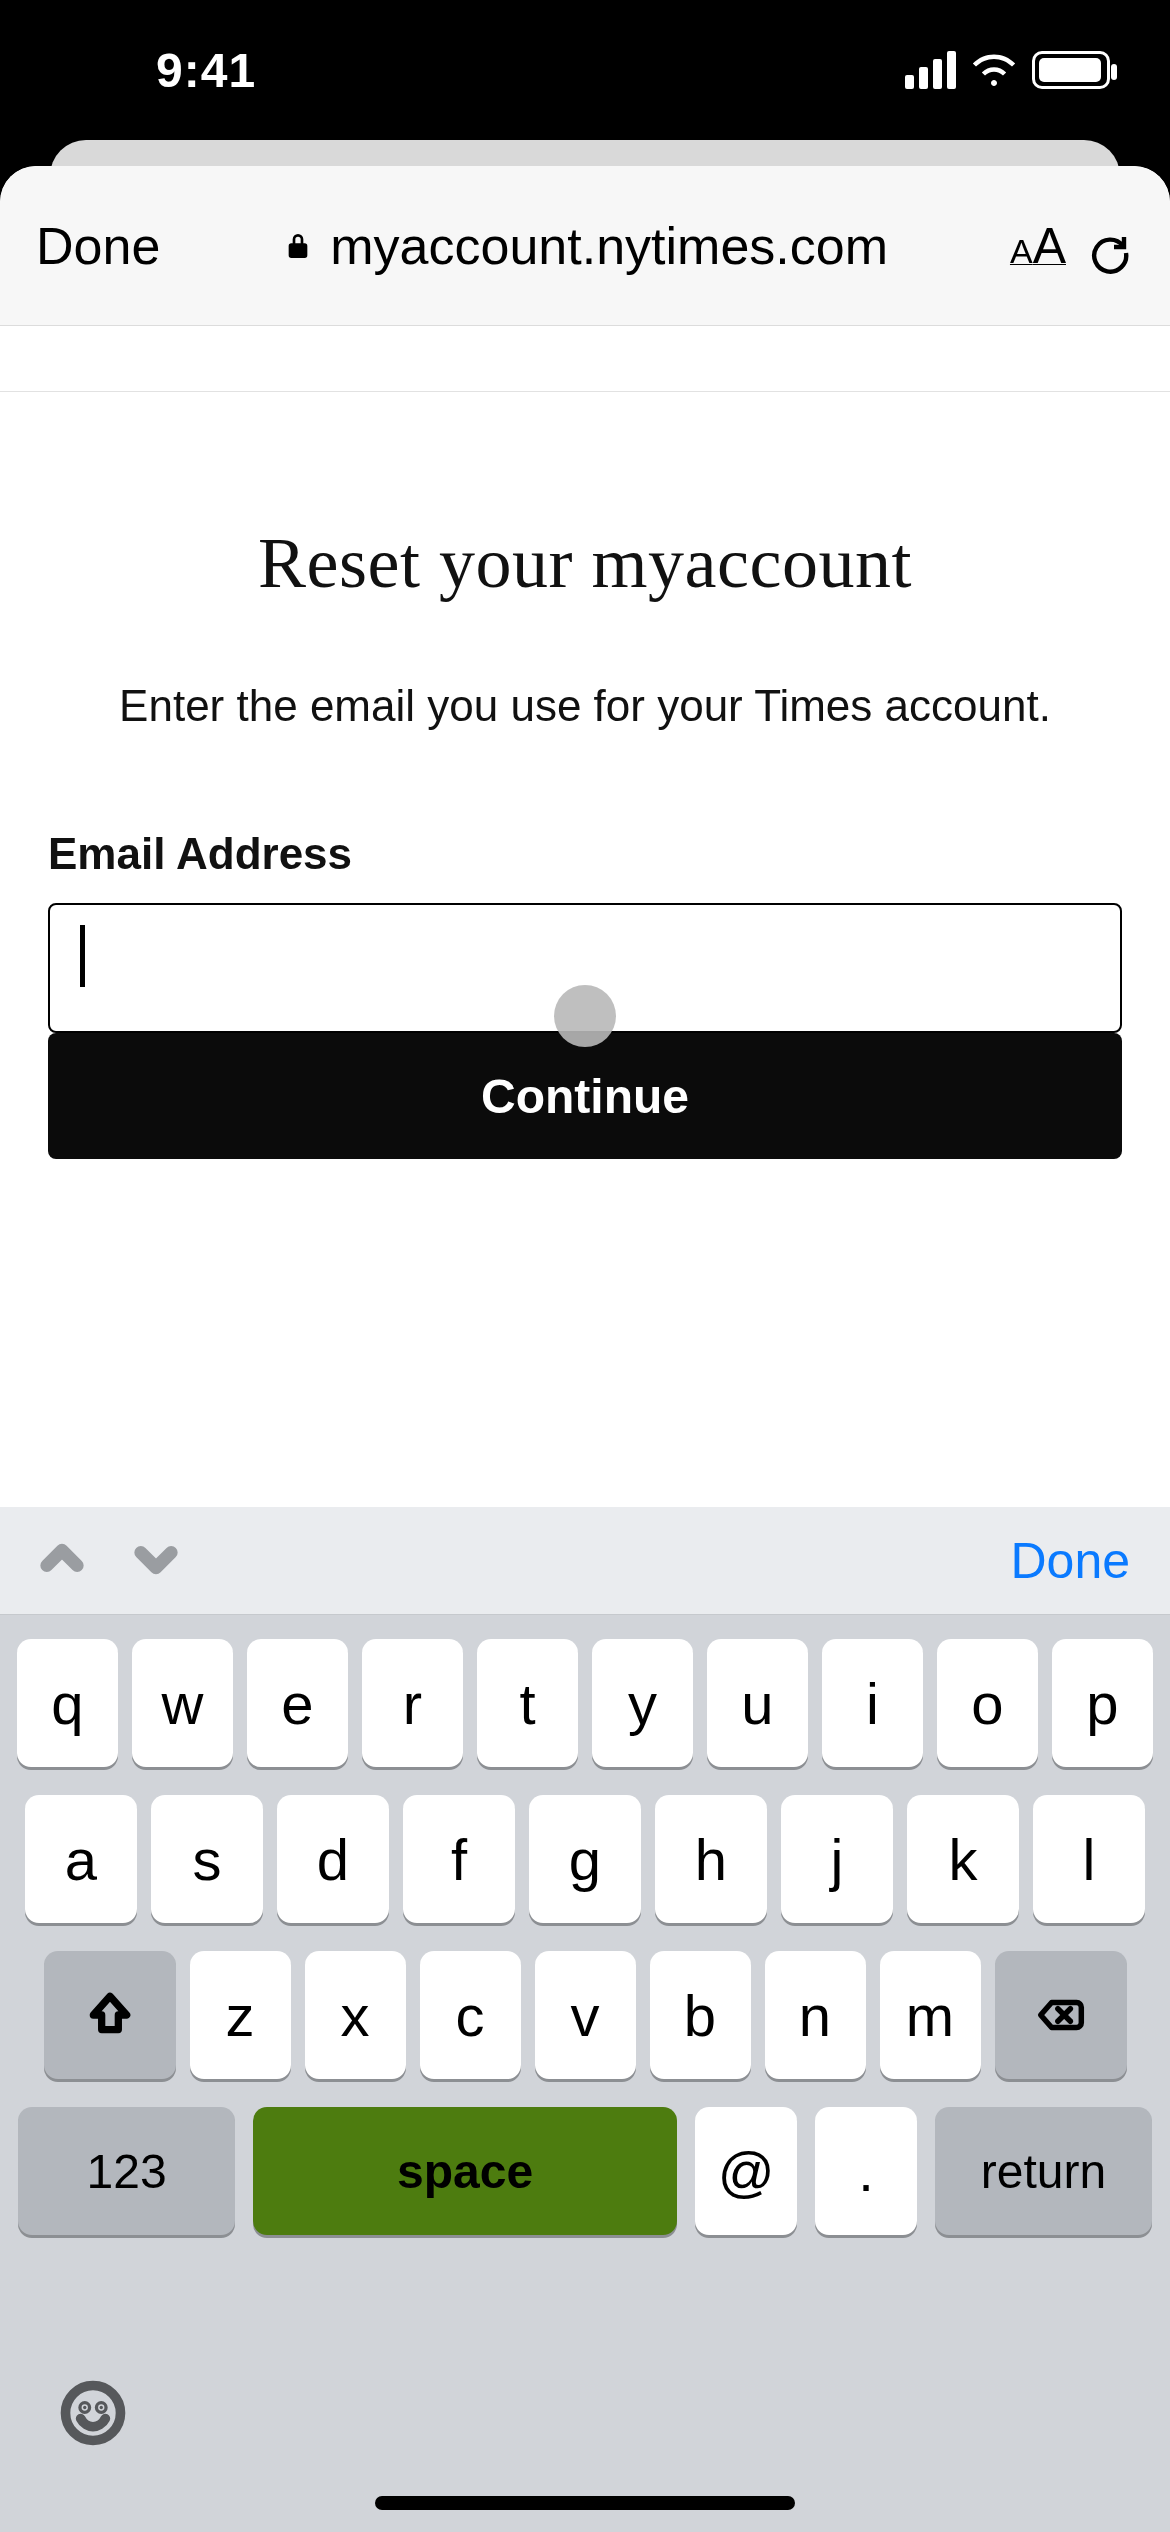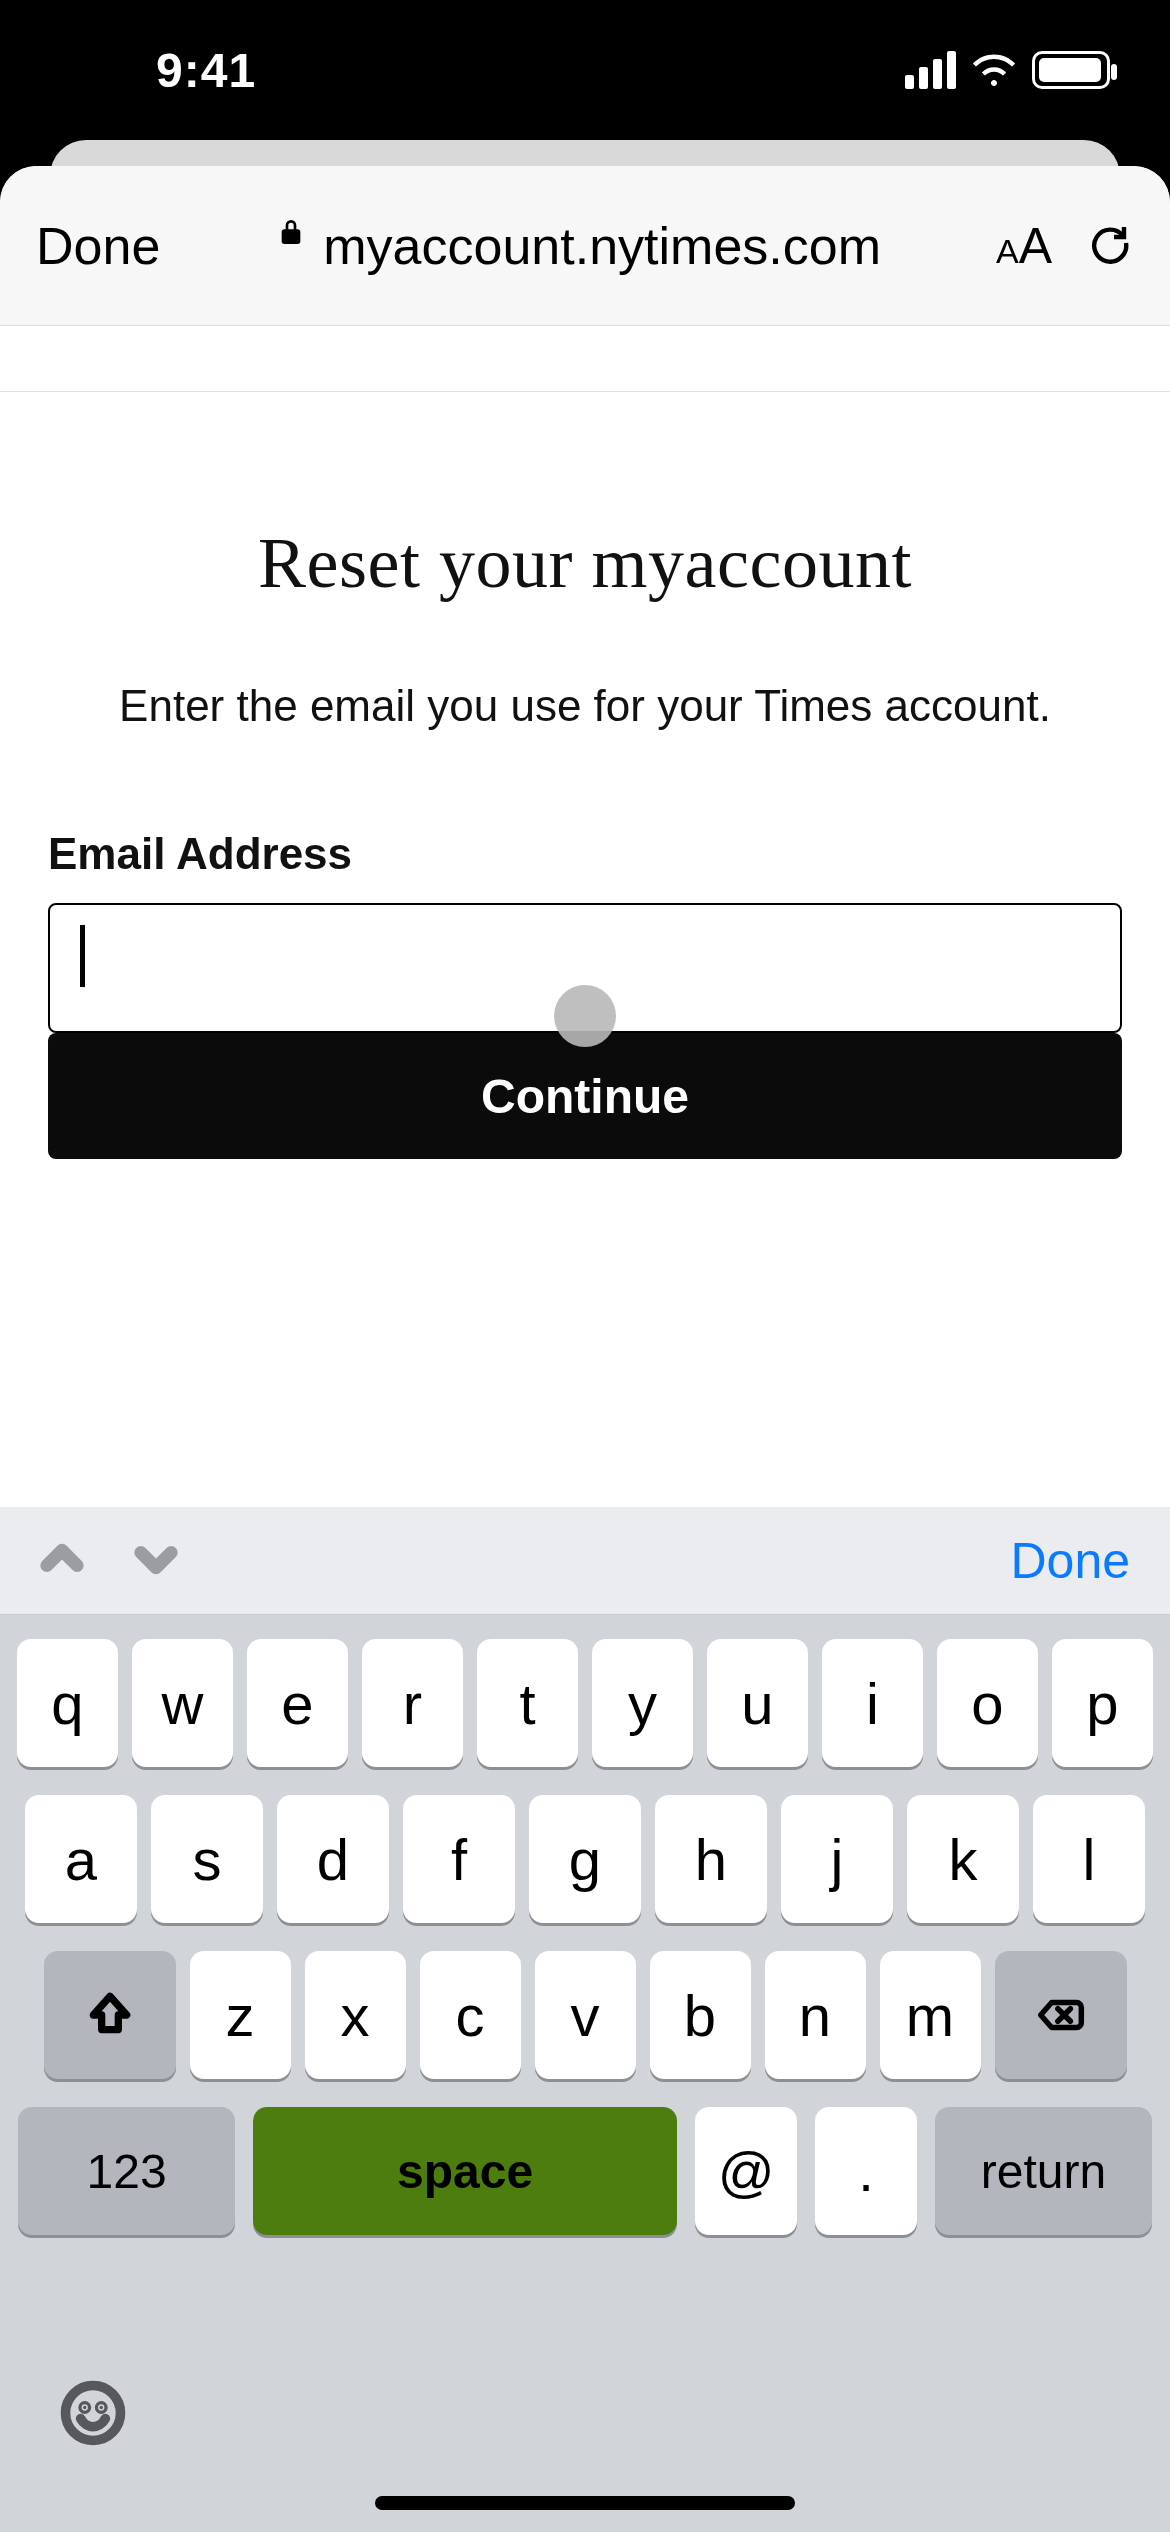--- a/index.html
+++ b/index.html
@@ -21,23 +21,23 @@
 
   
   .sheet-peek { position:absolute; top:140px; left:50px; right:50px; height:40px; background:#d9d9d9; border-top-left-radius:36px; border-top-right-radius:36px; }
 
   
   .sheet { position:absolute; left:0; right:0; top:166px; bottom:0; background:#fff; border-top-left-radius:36px; border-top-right-radius:36px; overflow:hidden; }
 
   
   .toolbar { height:160px; display:flex; align-items:center; justify-content:space-between; padding:0 36px; background:#f7f7f7; border-top-left-radius:36px; border-top-right-radius:36px; border-bottom:1px solid #dcdcdc;}
   .tb-done { font-size:52px; color:#000; }
-  .tb-url { display:flex; align-items:flex-start; gap:16px; color:#000; font-size:52px; }
+  .tb-url { display:flex; align-items:center; gap:16px; color:#000; font-size:52px; }
   .tb-url .lock svg{ width:32px; height:32px; fill:#000; display:block; }
-  .tb-right { display:flex; align-items:flex-start; gap:34px; }
+  .tb-right { display:flex; align-items:flex-end; gap:20px;text-decoration:underline; }
   .aa { font-family: -apple-system, sans-serif; color:#000; }
   .aa .small{font-size:34px; font-weight:500;}
   .aa .big{font-size:50px; font-weight:500;}
   .reload svg{ width:48px; height:48px; stroke:#000; fill:none; display:block;}
 
   
   .page { background:#fff; }
   .nav-strip { height:66px; border-bottom:1px solid #e2e2e2; background:#fff; position:relative;}
 
   .content { padding: 130px 48px 0 48px; }

